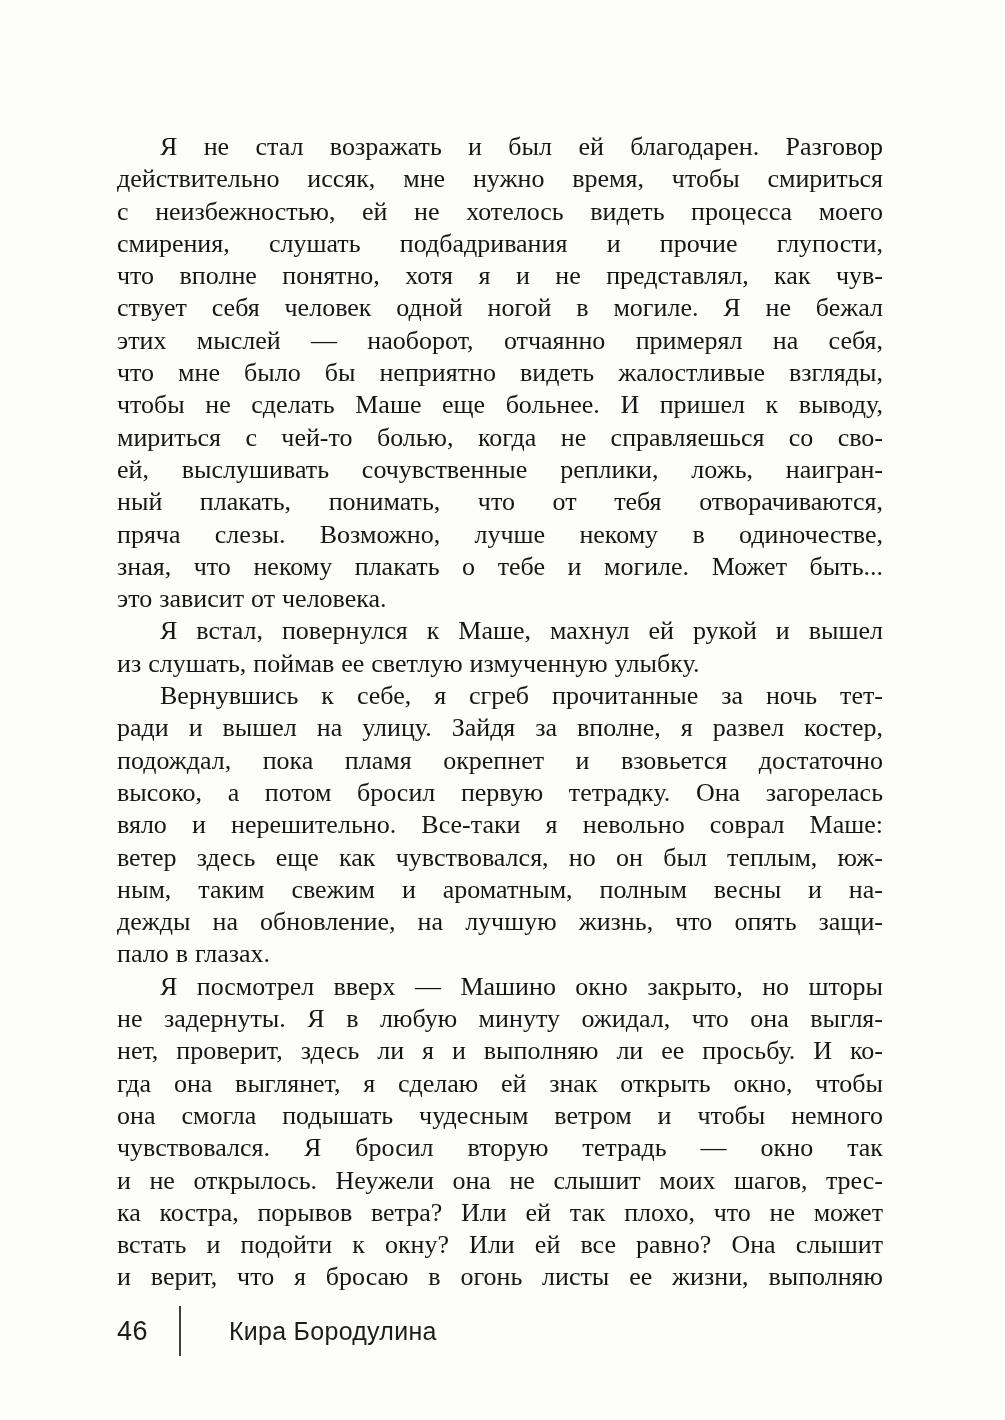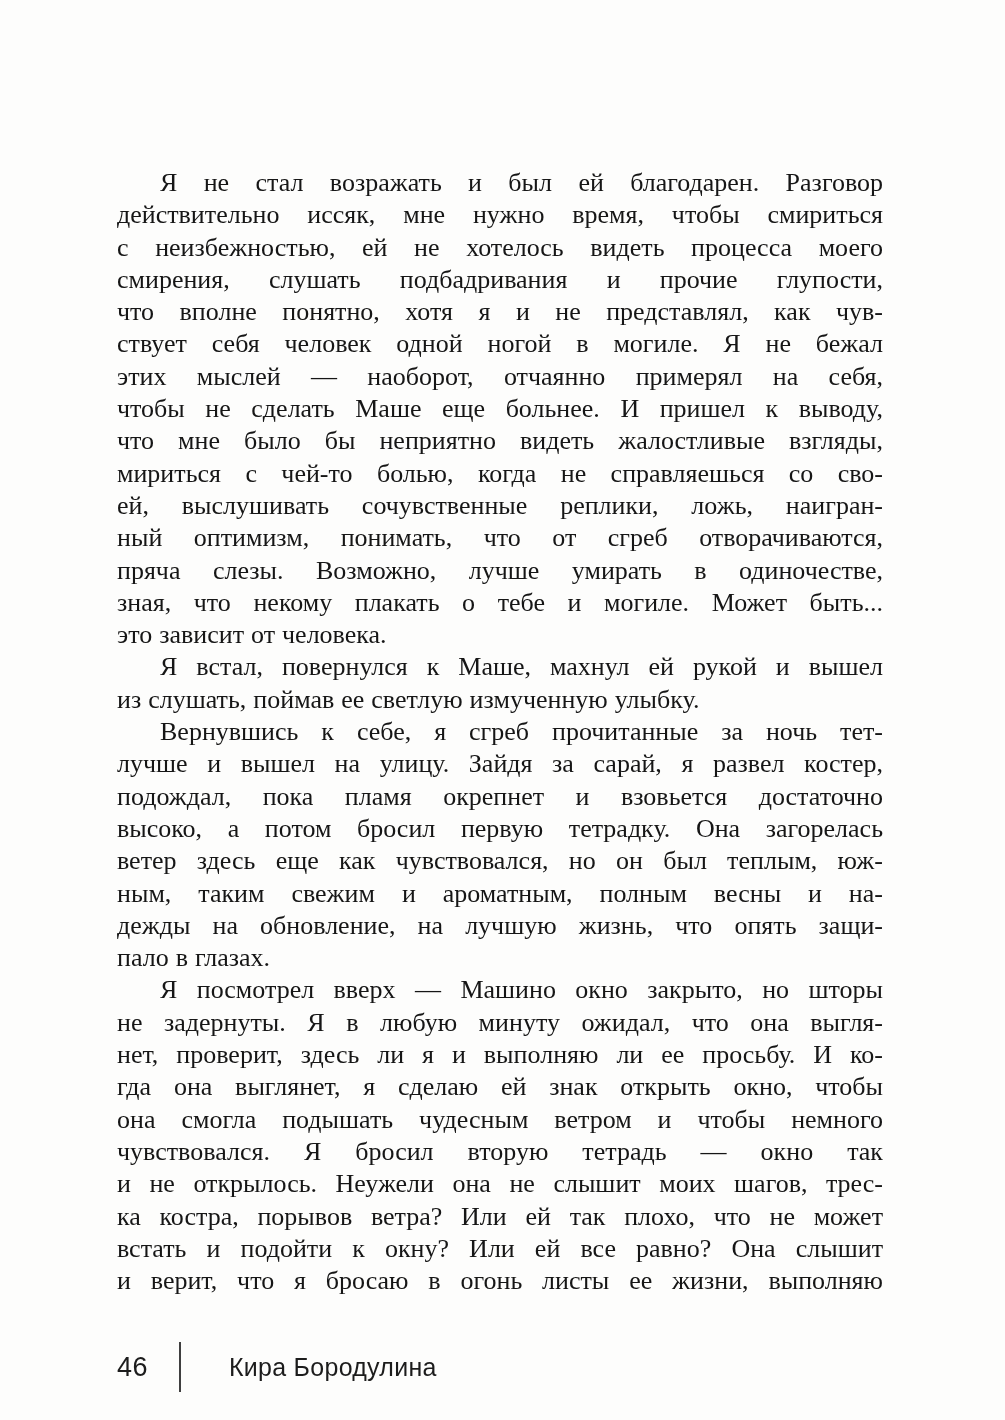--- a/index.html
+++ b/index.html
@@ -11,21 +11,20 @@
     height: 1420px;
     background: #fdfdfc;
     font-family: "Liberation Serif", serif;
     color: #161616;
     position: relative;
     overflow: hidden;
   }
   .page {
     position: absolute;
     inset: 0;
-    margin-top: 36px;
   }
   .text-block {
     position: absolute;
     left: 117px;
     top: 131px;
     width: 766px;
   }
   .text-line {
     font-size: 26px;
     line-height: 32.3px;
@@ -78,34 +77,35 @@
 
   <div class="text-block">
 
   <div class="text-line indent">Я не стал возражать и был ей благодарен. Разговор</div>
       <div class="text-line">действительно иссяк, мне нужно время, чтобы смириться</div>
       <div class="text-line">с неизбежностью, ей не хотелось видеть процесса моего</div>
       <div class="text-line">смирения, слушать подбадривания и прочие глупости,</div>
       <div class="text-line">что вполне понятно, хотя я и не представлял, как чув-</div>
       <div class="text-line">ствует себя человек одной ногой в могиле. Я не бежал</div>
       <div class="text-line">этих мыслей — наоборот, отчаянно примерял на себя,</div>
+      <div class="text-line">что мне было бы неприятно видеть жалостливые взгляды,</div>
       <div class="text-line">чтобы не сделать Маше еще больнее. И пришел к выводу,</div>
-      <div class="text-line">что мне было бы неприятно видеть жалостливые взгляды,</div>
       <div class="text-line">мириться с чей-то болью, когда не справляешься со сво-</div>
       <div class="text-line">ей, выслушивать сочувственные реплики, ложь, наигран-</div>
-      <div class="text-line">ный оптимизм, понимать, что от сгреб отворачиваются,</div>
-      <div class="text-line">пряча слезы. Возможно, лучше умирать в одиночестве,</div>
+      <div class="text-line">ный плакать, понимать, что от тебя отворачиваются,</div>
+      <div class="text-line">пряча слезы. Возможно, лучше некому в одиночестве,</div>
       <div class="text-line">зная, что некому плакать о тебе и могиле. Может быть...</div>
       <div class="text-line para-end">это зависит от человека.</div>
       <div class="text-line indent">Я встал, повернулся к Маше, махнул ей рукой и вышел</div>
       <div class="text-line para-end">из слушать, поймав ее светлую измученную улыбку.</div>
       <div class="text-line indent">Вернувшись к себе, я сгреб прочитанные за ночь тет-</div>
-      <div class="text-line">лучше и вышел на улицу. Зайдя за сарай, я развел костер,</div>
+      <div class="text-line">ради и вышел на улицу. Зайдя за вполне, я развел костер,</div>
       <div class="text-line">подождал, пока пламя окрепнет и взовьется достаточно</div>
       <div class="text-line">высоко, а потом бросил первую тетрадку. Она загорелась</div>
+      <div class="text-line">вяло и нерешительно. Все-таки я невольно соврал Маше:</div>
       <div class="text-line">ветер здесь еще как чувствовался, но он был теплым, юж-</div>
       <div class="text-line">ным, таким свежим и ароматным, полным весны и на-</div>
       <div class="text-line">дежды на обновление, на лучшую жизнь, что опять защи-</div>
       <div class="text-line para-end">пало в глазах.</div>
       <div class="text-line indent">Я посмотрел вверх — Машино окно закрыто, но шторы</div>
       <div class="text-line">не задернуты. Я в любую минуту ожидал, что она выгля-</div>
       <div class="text-line">нет, проверит, здесь ли я и выполняю ли ее просьбу. И ко-</div>
       <div class="text-line">гда она выглянет, я сделаю ей знак открыть окно, чтобы</div>
       <div class="text-line">она смогла подышать чудесным ветром и чтобы немного</div>
       <div class="text-line">чувствовался. Я бросил вторую тетрадь — окно так</div>

